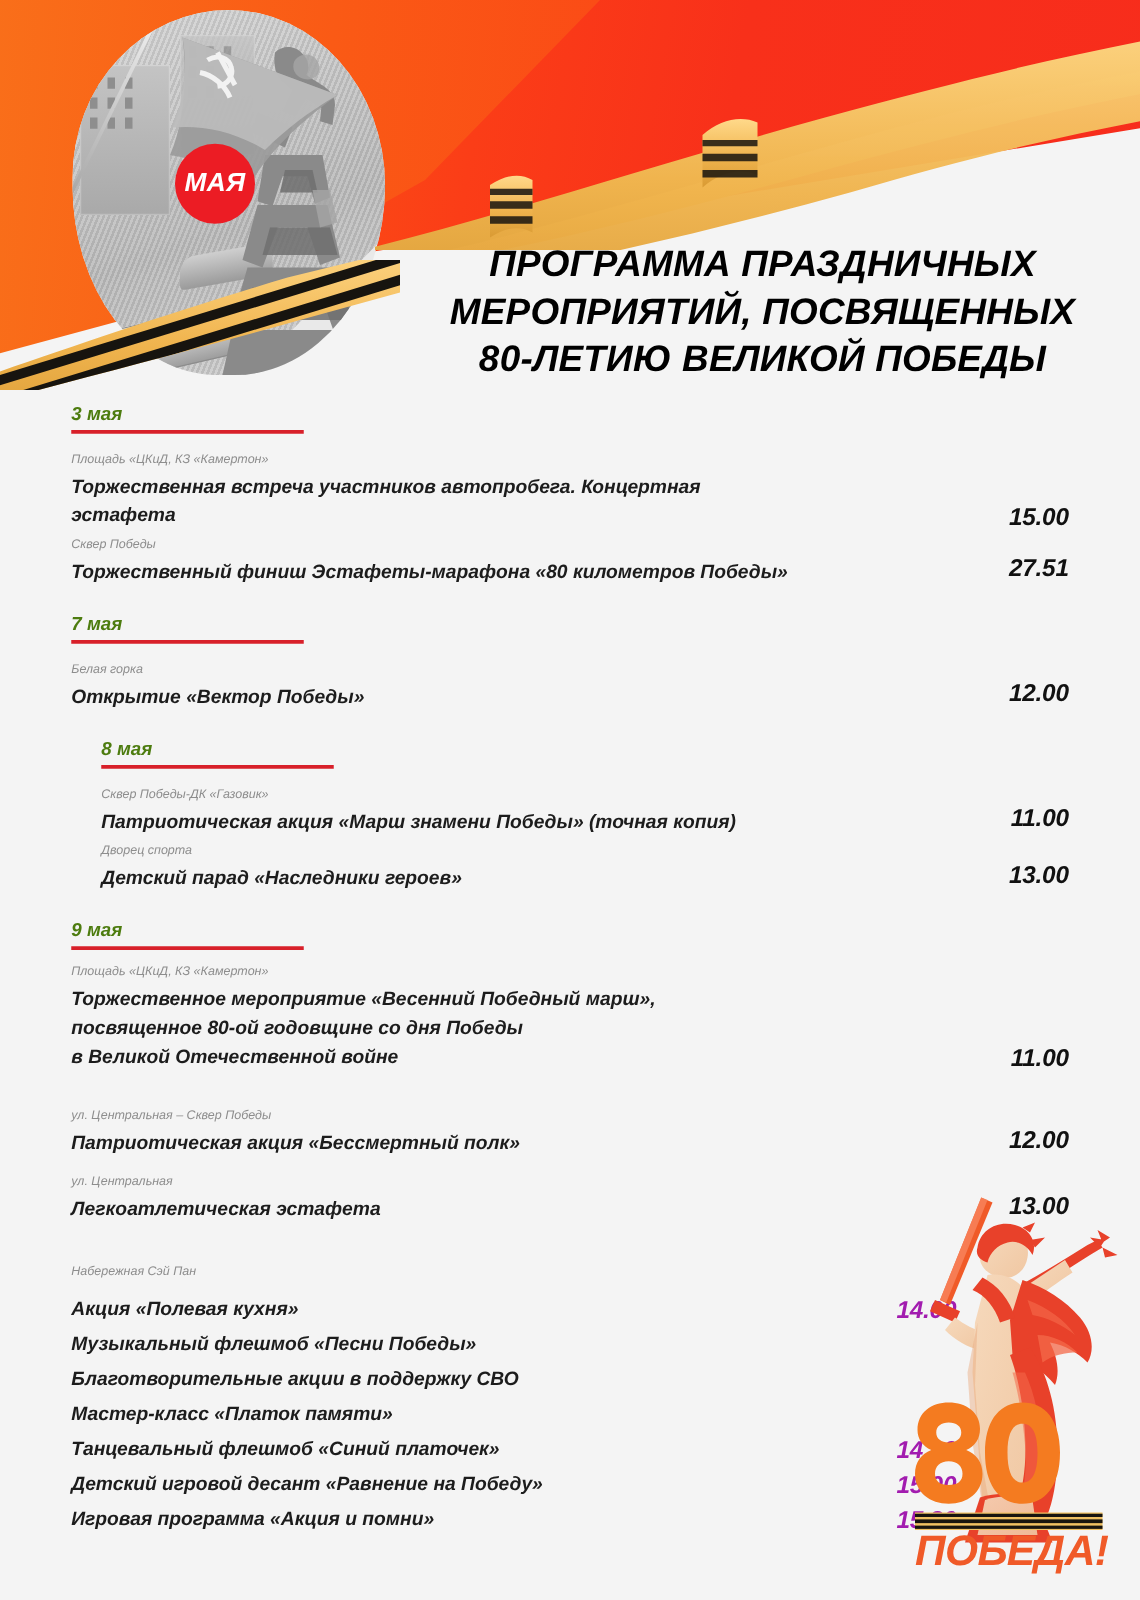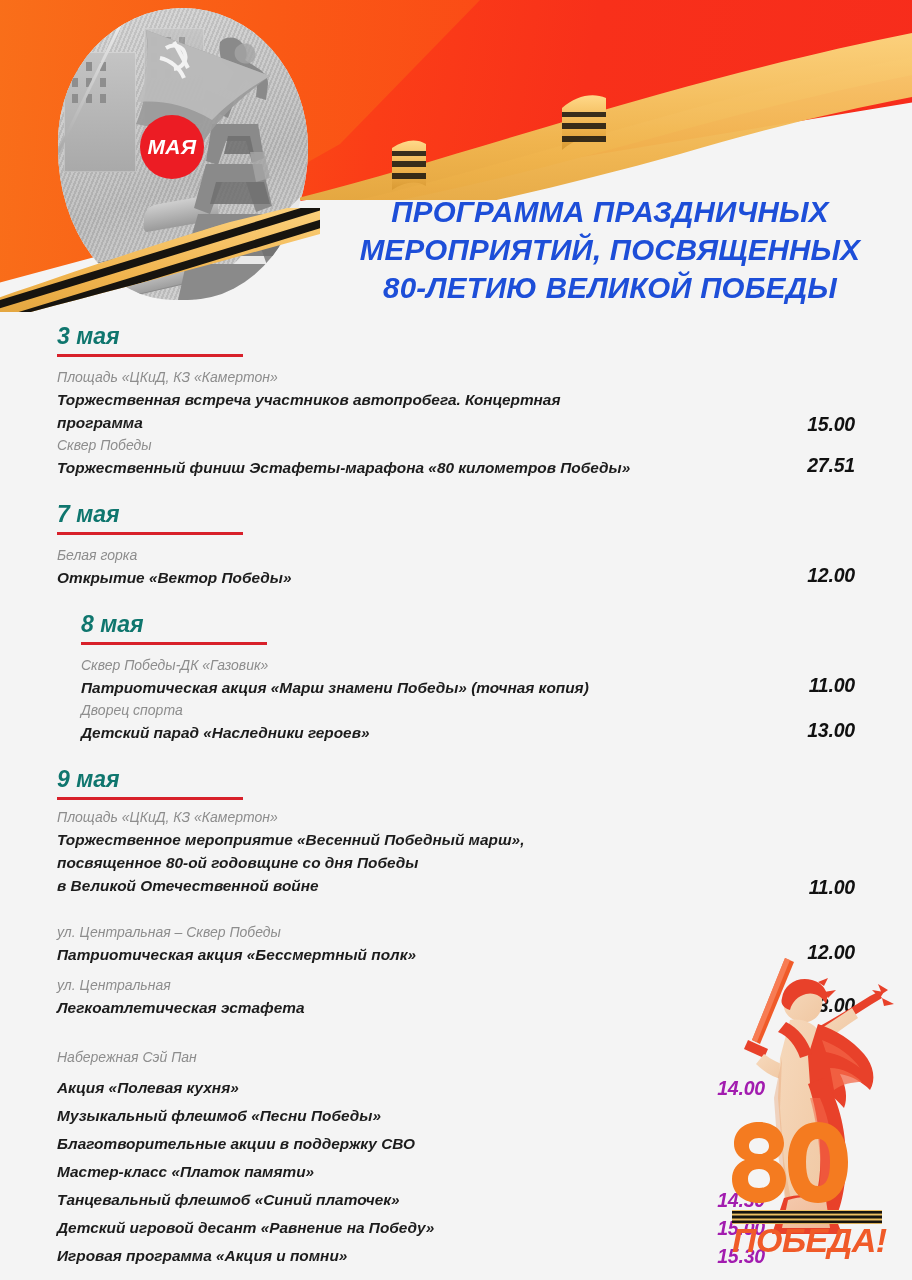--- a/index.html
+++ b/index.html
@@ -143,61 +143,61 @@
     left: -10px; top: 208px;
     width: 330px; height: 110px;
     pointer-events: none;
   }
 
   .title {
     position: absolute;
     left: 330px; top: 193px;
     width: 560px;
     text-align: center;
-    color: #1d4ed8;
+    color: #000000;
     font-weight: bold;
     font-size: 29.5px;
     line-height: 38px;
     letter-spacing: .2px;
     z-index: 7;
   }
   .title div { white-space: nowrap; }
 
   
   .program {
     position: absolute;
     left: 0; top: 312px;
     width: 912px;
   }
   .day {
     position: relative;
     padding: 0 57px;
   }
   .day-head {
     position: relative;
-    color: #0f766e;
-    font-weight: bold;
-    font-size: 23px;
+    color: #4d7c0f;
+    font-weight: bold;
+    font-size: 15px;
     padding-top: 11px;
     padding-bottom: 9px;
   }
   .day-head .rule {
     position: absolute;
     left: 0; bottom: 2px;
     width: 186px; height: 3.5px;
     background: #d8202a;
   }
   .rows { padding-top: 7px; }
   .row {
     position: relative;
     min-height: 26px;
   }
   .venue {
     color: #8d8d8d;
-    font-size: 14px;
+    font-size: 10px;
     line-height: 21px;
     padding-top: 1px;
   }
   .event {
     color: #1c1c1c;
     font-weight: bold;
     font-size: 15.4px;
     line-height: 23px;
     max-width: 700px;
   }
@@ -384,21 +384,21 @@
     <div class="day">
       <div class="day-head">
         <span>3 мая</span>
         <span class="rule"></span>
       </div>
       <div class="rows">
         <div class="row">
           <div class="venue">Площадь «ЦКиД, КЗ «Камертон»</div>
           <div class="event">
             <div>Торжественная встреча участников автопробега. Концертная</div>
-            <div>программа</div>
+            <div>эстафета</div>
           </div>
           <div class="time" style="top:47px;">15.00</div>
         </div>
         <div class="row">
           <div class="venue">Сквер Победы</div>
           <div class="event">
             <div>Торжественный финиш Эстафеты-марафона «80 километров Победы»</div>
           </div>
           <div class="time" style="top:20px;">27.51</div>
         </div>

